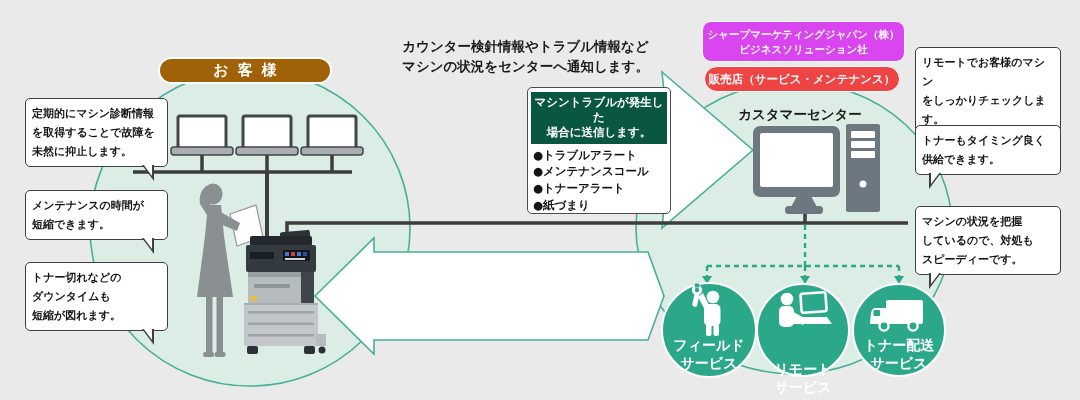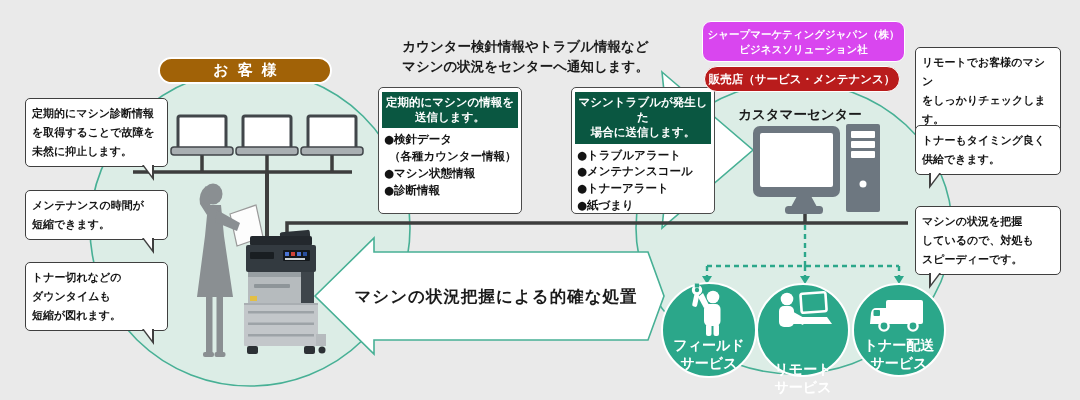--- a/index.html
+++ b/index.html
@@ -22,21 +22,21 @@
     text-indent:9px; box-sizing:border-box;
   }
   .banner-company{
     left:702px;top:21px;width:203px;height:41px;
     background:#d946ef;border:1.5px solid #fff;border-radius:9px;
     color:#fff;font-size:10.5px;line-height:1.4;font-weight:700;text-align:center;
     display:flex;align-items:center;justify-content:center;box-sizing:border-box;
   }
   .banner-dealer{
     left:704px;top:66px;width:196px;height:26px;
-    background:#b91c1c;border:1.5px solid #fff;border-radius:14px;
+    background:#ef4444;border:1.5px solid #fff;border-radius:14px;
     color:#fff;font-size:11.5px;font-weight:700;
     display:flex;align-items:center;justify-content:center;box-sizing:border-box;
   }
   .notify-text{
     left:368px;top:37px;width:315px;text-align:center;
     font-size:13.5px;line-height:1.45;font-weight:700;color:#1b1b1b;
   }
   .center-label{
     left:725px;top:106px;width:150px;text-align:center;
     font-size:13.5px;font-weight:700;color:#1b1b1b;
@@ -55,21 +55,21 @@
     background:#0a5741;color:#fff;text-align:center;
     font-size:11.5px;line-height:1.32;font-weight:700;padding:3px 1px;
     margin-bottom:3px;
   }
   .sendbox .item{
     font-size:11.5px;line-height:1.46;font-weight:600;color:#141414;
     padding-left:2px;
   }
   .sendbox .item.indent{padding-left:7px;}
   .box1{left:378px;top:87px;}
-  .box2{left:527px;top:87px;margin-left:44px;}
+  .box2{left:527px;top:87px;}
 
   
   .bubble{
     position:absolute;background:#fff;border:1.6px solid #3f3f3f;border-radius:5px;
     font-size:11px;line-height:19px;font-weight:600;color:#141414;
     padding:5px 6px;box-sizing:border-box;white-space:pre-line;
   }
   .b1{left:25px;top:98px;width:143px;font-family:Liberation Serif, serif;}
   .b2{left:25px;top:190px;width:143px;}
   .b3{left:25px;top:262px;width:143px;}
@@ -233,28 +233,20 @@
 未然に抑止します。</div>
   <div class="bubble b2 tail-br">メンテナンスの時間が
 短縮できます。</div>
   <div class="bubble b3 tail-br">トナー切れなどの
 ダウンタイムも
 短縮が図れます。</div>
 
   <div class="abs notify-text pre">カウンター検針情報やトラブル情報など
 マシンの状況をセンターへ通知します。</div>
 
-  <div class="abs sendbox box1">
-    <div class="hd pre">定期的にマシンの情報を
-送信します。</div>
-    <div class="item">●検針データ</div>
-    <div class="item indent">（各種カウンター情報）</div>
-    <div class="item">●マシン状態情報</div>
-    <div class="item">●診断情報</div>
-  </div>
   <div class="abs sendbox box2">
     <div class="hd pre">マシントラブルが発生した
 場合に送信します。</div>
     <div class="item">●トラブルアラート</div>
     <div class="item">●メンテナンスコール</div>
     <div class="item">●トナーアラート</div>
     <div class="item">●紙づまり</div>
   </div>
 
   <div class="abs banner-company pre">シャープマーケティングジャパン（株）
@@ -263,21 +255,20 @@
   <div class="abs center-label">カスタマーセンター</div>
 
   <div class="bubble r1 tail-bl">リモートでお客様のマシン
 をしっかりチェックします。</div>
   <div class="bubble r2 tail-bl">トナーもタイミング良く
 供給できます。</div>
   <div class="bubble r3 tail-bl">マシンの状況を把握
 しているので、対処も
 スピーディーです。</div>
 
-  <div class="abs arrow-text">マシンの状況把握による的確な処置</div>
 
   <div class="svc-label s1">フィールド
 サービス</div>
   <div class="svc-label s2">リモート
 サービス</div>
   <div class="svc-label s3">トナー配送
 サービス</div>
 
 </div>
 

